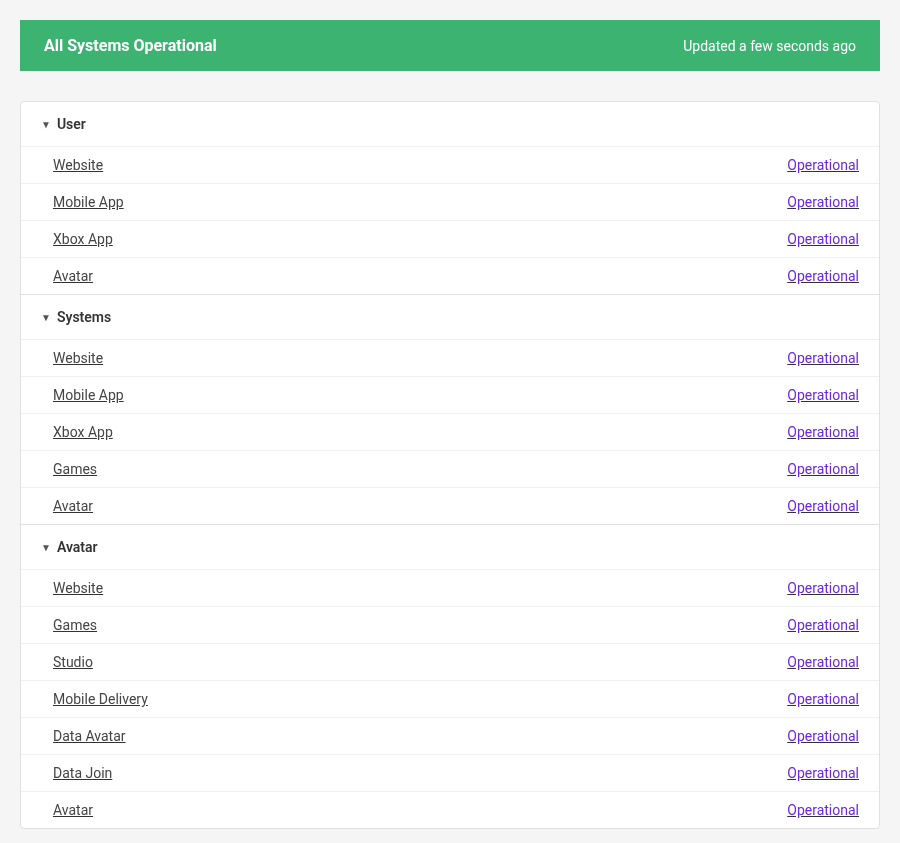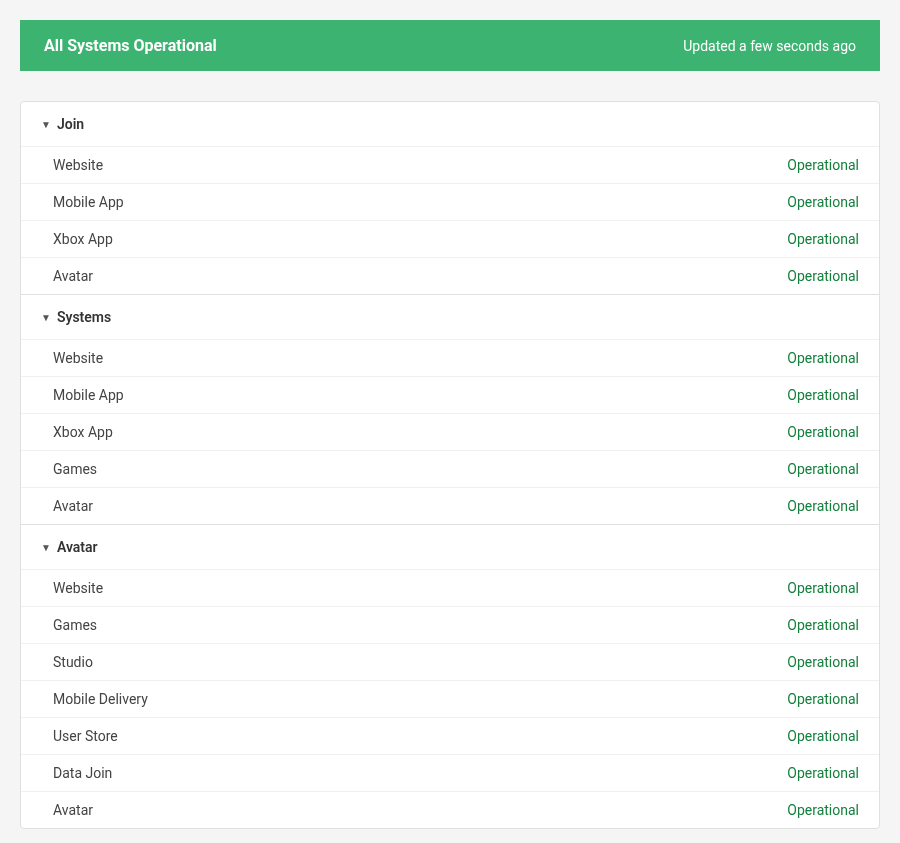--- a/index.html
+++ b/index.html
@@ -77,48 +77,49 @@
     .group-items {
       
     }
 
     .service-row {
       display: flex;
       justify-content: space-between;
       align-items: center;
       padding: 10px 20px 10px 32px;
       border-top: 1px solid #f0f0f0;
+      text-decoration: underline;
     }
 
     .service-name {
       color: #444;
       font-size: 14px;
     }
 
     .service-status {
-      color: #15803d;
+      color: #6d28d9;
       font-size: 14px;
     }
   </style>
 </head>
 <body>
 
 <div class="page-wrapper">
 
   <div class="status-banner">
     <span class="status-banner-title">All Systems Operational</span>
     <span class="status-banner-updated">Updated a few seconds ago</span>
   </div>
 
   <div class="systems-container" id="groups-container">
 
   <div class="group">
         <div class="group-header">
           <span class="chevron-icon">▼</span>
-          <span>Join</span>
+          <span>User</span>
         </div>
         <div class="group-items">
           <div class="service-row">
             <span class="service-name">Website</span>
             <span class="service-status">Operational</span>
           </div>
           <div class="service-row">
             <span class="service-name">Mobile App</span>
             <span class="service-status">Operational</span>
           </div>
@@ -176,21 +177,21 @@
           </div>
           <div class="service-row">
             <span class="service-name">Studio</span>
             <span class="service-status">Operational</span>
           </div>
           <div class="service-row">
             <span class="service-name">Mobile Delivery</span>
             <span class="service-status">Operational</span>
           </div>
           <div class="service-row">
-            <span class="service-name">User Store</span>
+            <span class="service-name">Data Avatar</span>
             <span class="service-status">Operational</span>
           </div>
           <div class="service-row">
             <span class="service-name">Data Join</span>
             <span class="service-status">Operational</span>
           </div>
           <div class="service-row">
             <span class="service-name">Avatar</span>
             <span class="service-status">Operational</span>
           </div>

